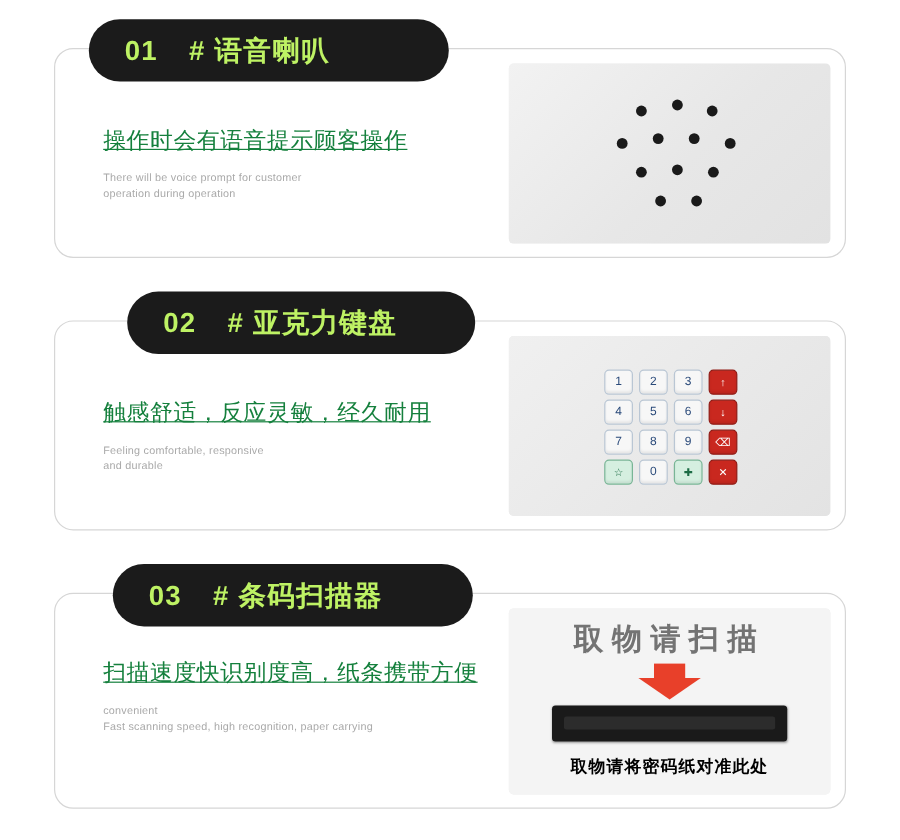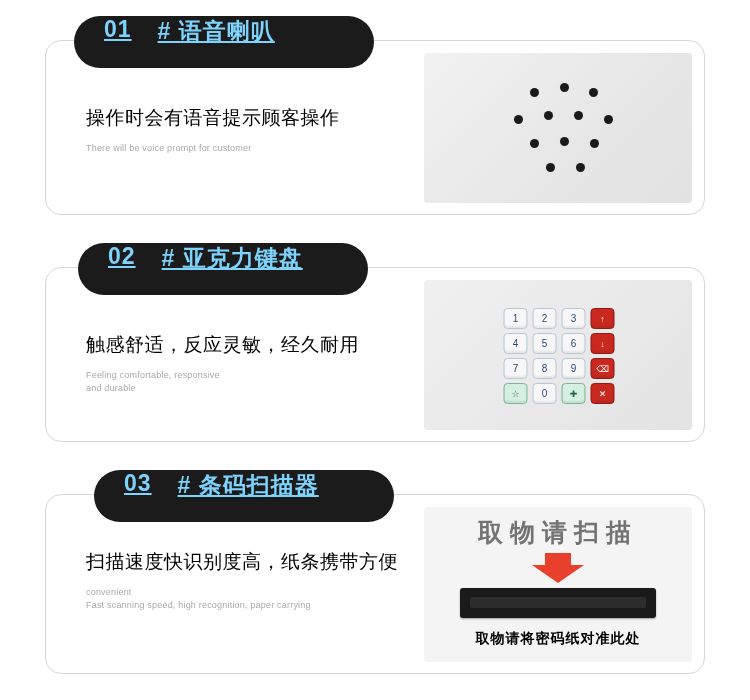--- a/index.html
+++ b/index.html
@@ -36,30 +36,29 @@
     box-sizing: border-box;
     height: 175px;
     padding: 0;
     overflow: visible;
   }
   .badge {
     position: absolute;
     top: -25px;
     left: 28px;
     background: #1b1b1b;
-    color: #7dd3fc;
+    color: #bef264;
     border-radius: 26px;
     height: 52px;
     min-width: 300px;
     display: flex;
-    align-items: flex-start;
+    align-items: center;
     padding: 0 26px 0 30px;
     box-sizing: border-box;
     z-index: 5;
-    text-decoration: underline;
   }
   .badge-num {
     font-size: 23px;
     font-weight: bold;
     letter-spacing: 1px;
     margin-right: 26px;
   }
   .badge-title {
     font-size: 23px;
     font-weight: bold;
@@ -67,23 +66,24 @@
   }
 
   .text-col {
     position: absolute;
     left: 40px;
     top: 62px;
     width: 340px;
   }
   .cn-text {
     font-size: 19px;
-    color: #000000;
+    color: #15803d;
     line-height: 30px;
     letter-spacing: 0.5px;
+    text-decoration: underline;
   }
   .en-text {
     margin-top: 9px;
     font-size: 9px;
     color: #a9a9a9;
     line-height: 13px;
     letter-spacing: 0.2px;
   }
 
   .photo {
@@ -233,20 +233,21 @@
 
       <div class="badge">
         <span class="badge-num">01</span>
         <span class="badge-title"># 语音喇叭</span>
       </div>
 
       <div class="text-col">
         <div class="cn-text">操作时会有语音提示顾客操作</div>
         <div class="en-text">
           <div>There will be voice prompt for customer</div>
+          <div>operation during operation</div>
         </div>
       </div>
 
       <div class="photo">
         <div class="speaker-plate">
           <div class="hole" style="left:106px; top:35px;"></div>
           <div class="hole" style="left:136px; top:30px;"></div>
           <div class="hole" style="left:165px; top:35px;"></div>
           <div class="hole" style="left:90px;  top:62px;"></div>
           <div class="hole" style="left:120px; top:58px;"></div>
@@ -259,21 +260,21 @@
           <div class="hole" style="left:152px; top:110px;"></div>
         </div>
       </div>
 
     </div>
   </div>
 
   <div class="feature" style="position:absolute; left:45px; top:267px;">
     <div class="feature-card">
 
-      <div class="badge" style="left:32px; min-width:290px;">
+      <div class="badge" style="left:60px; min-width:290px;">
         <span class="badge-num">02</span>
         <span class="badge-title"># 亚克力键盘</span>
       </div>
 
       <div class="text-col">
         <div class="cn-text">触感舒适，反应灵敏，经久耐用</div>
         <div class="en-text">
           <div>Feeling comfortable, responsive</div>
           <div>and durable</div>
         </div>

